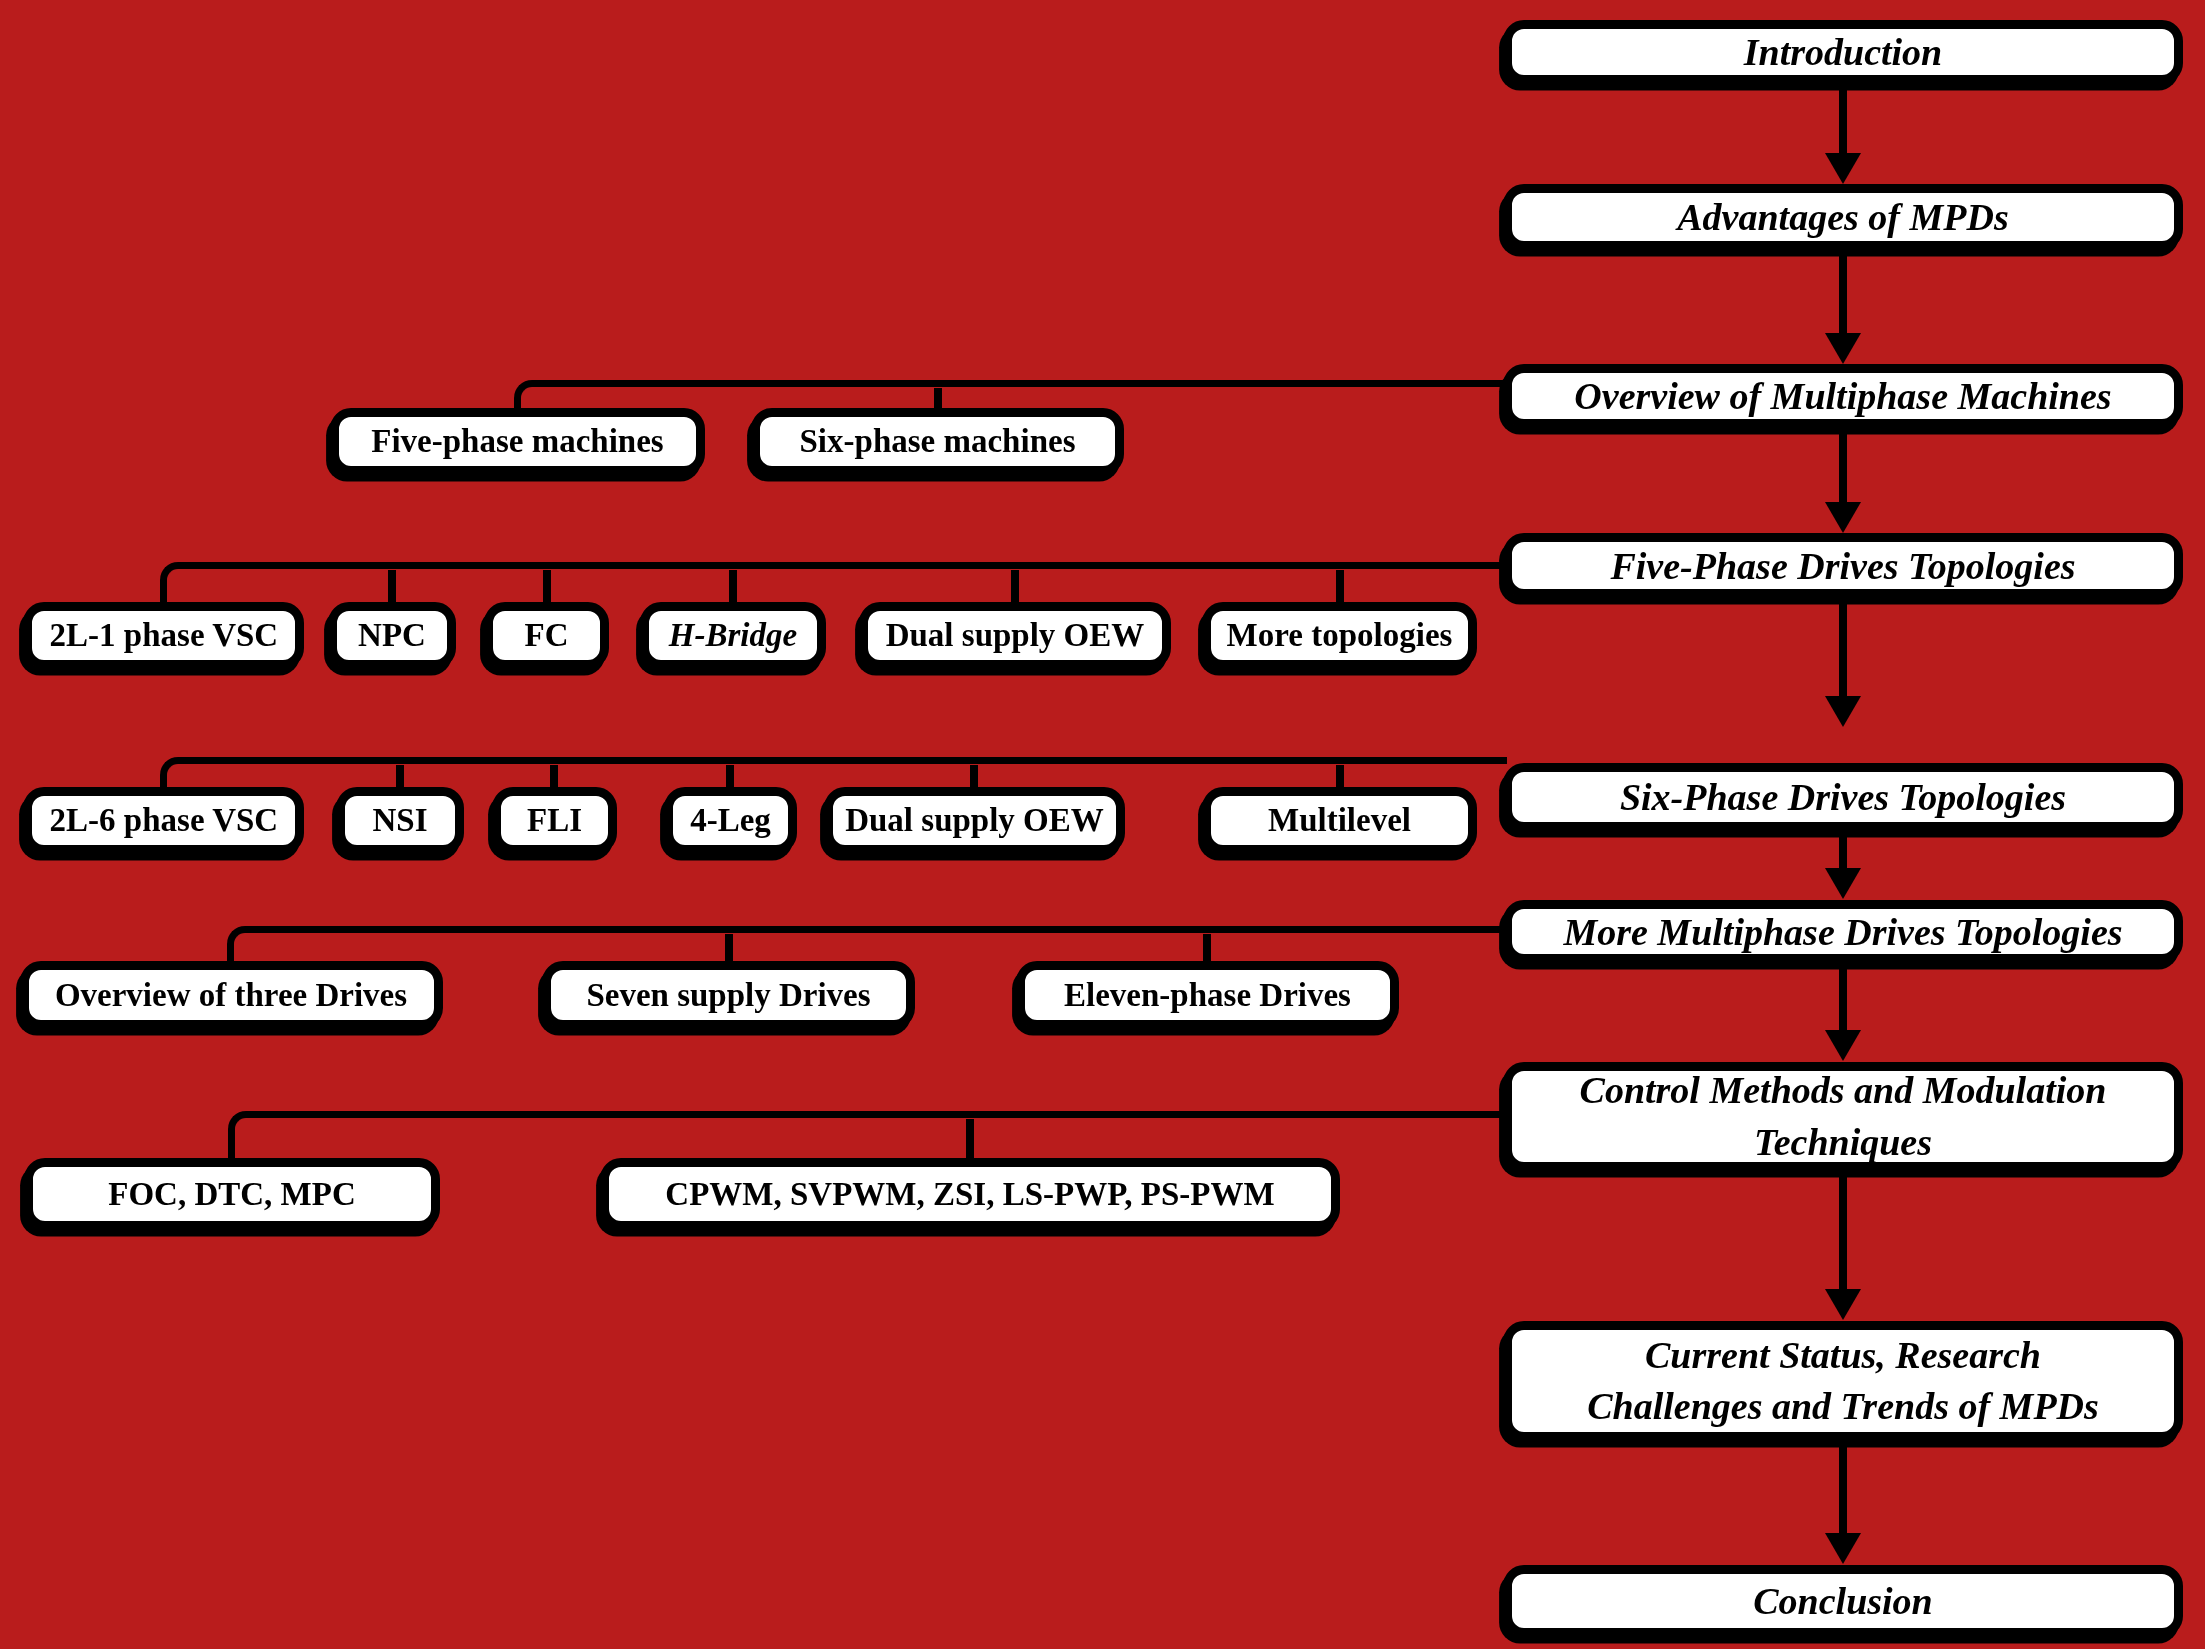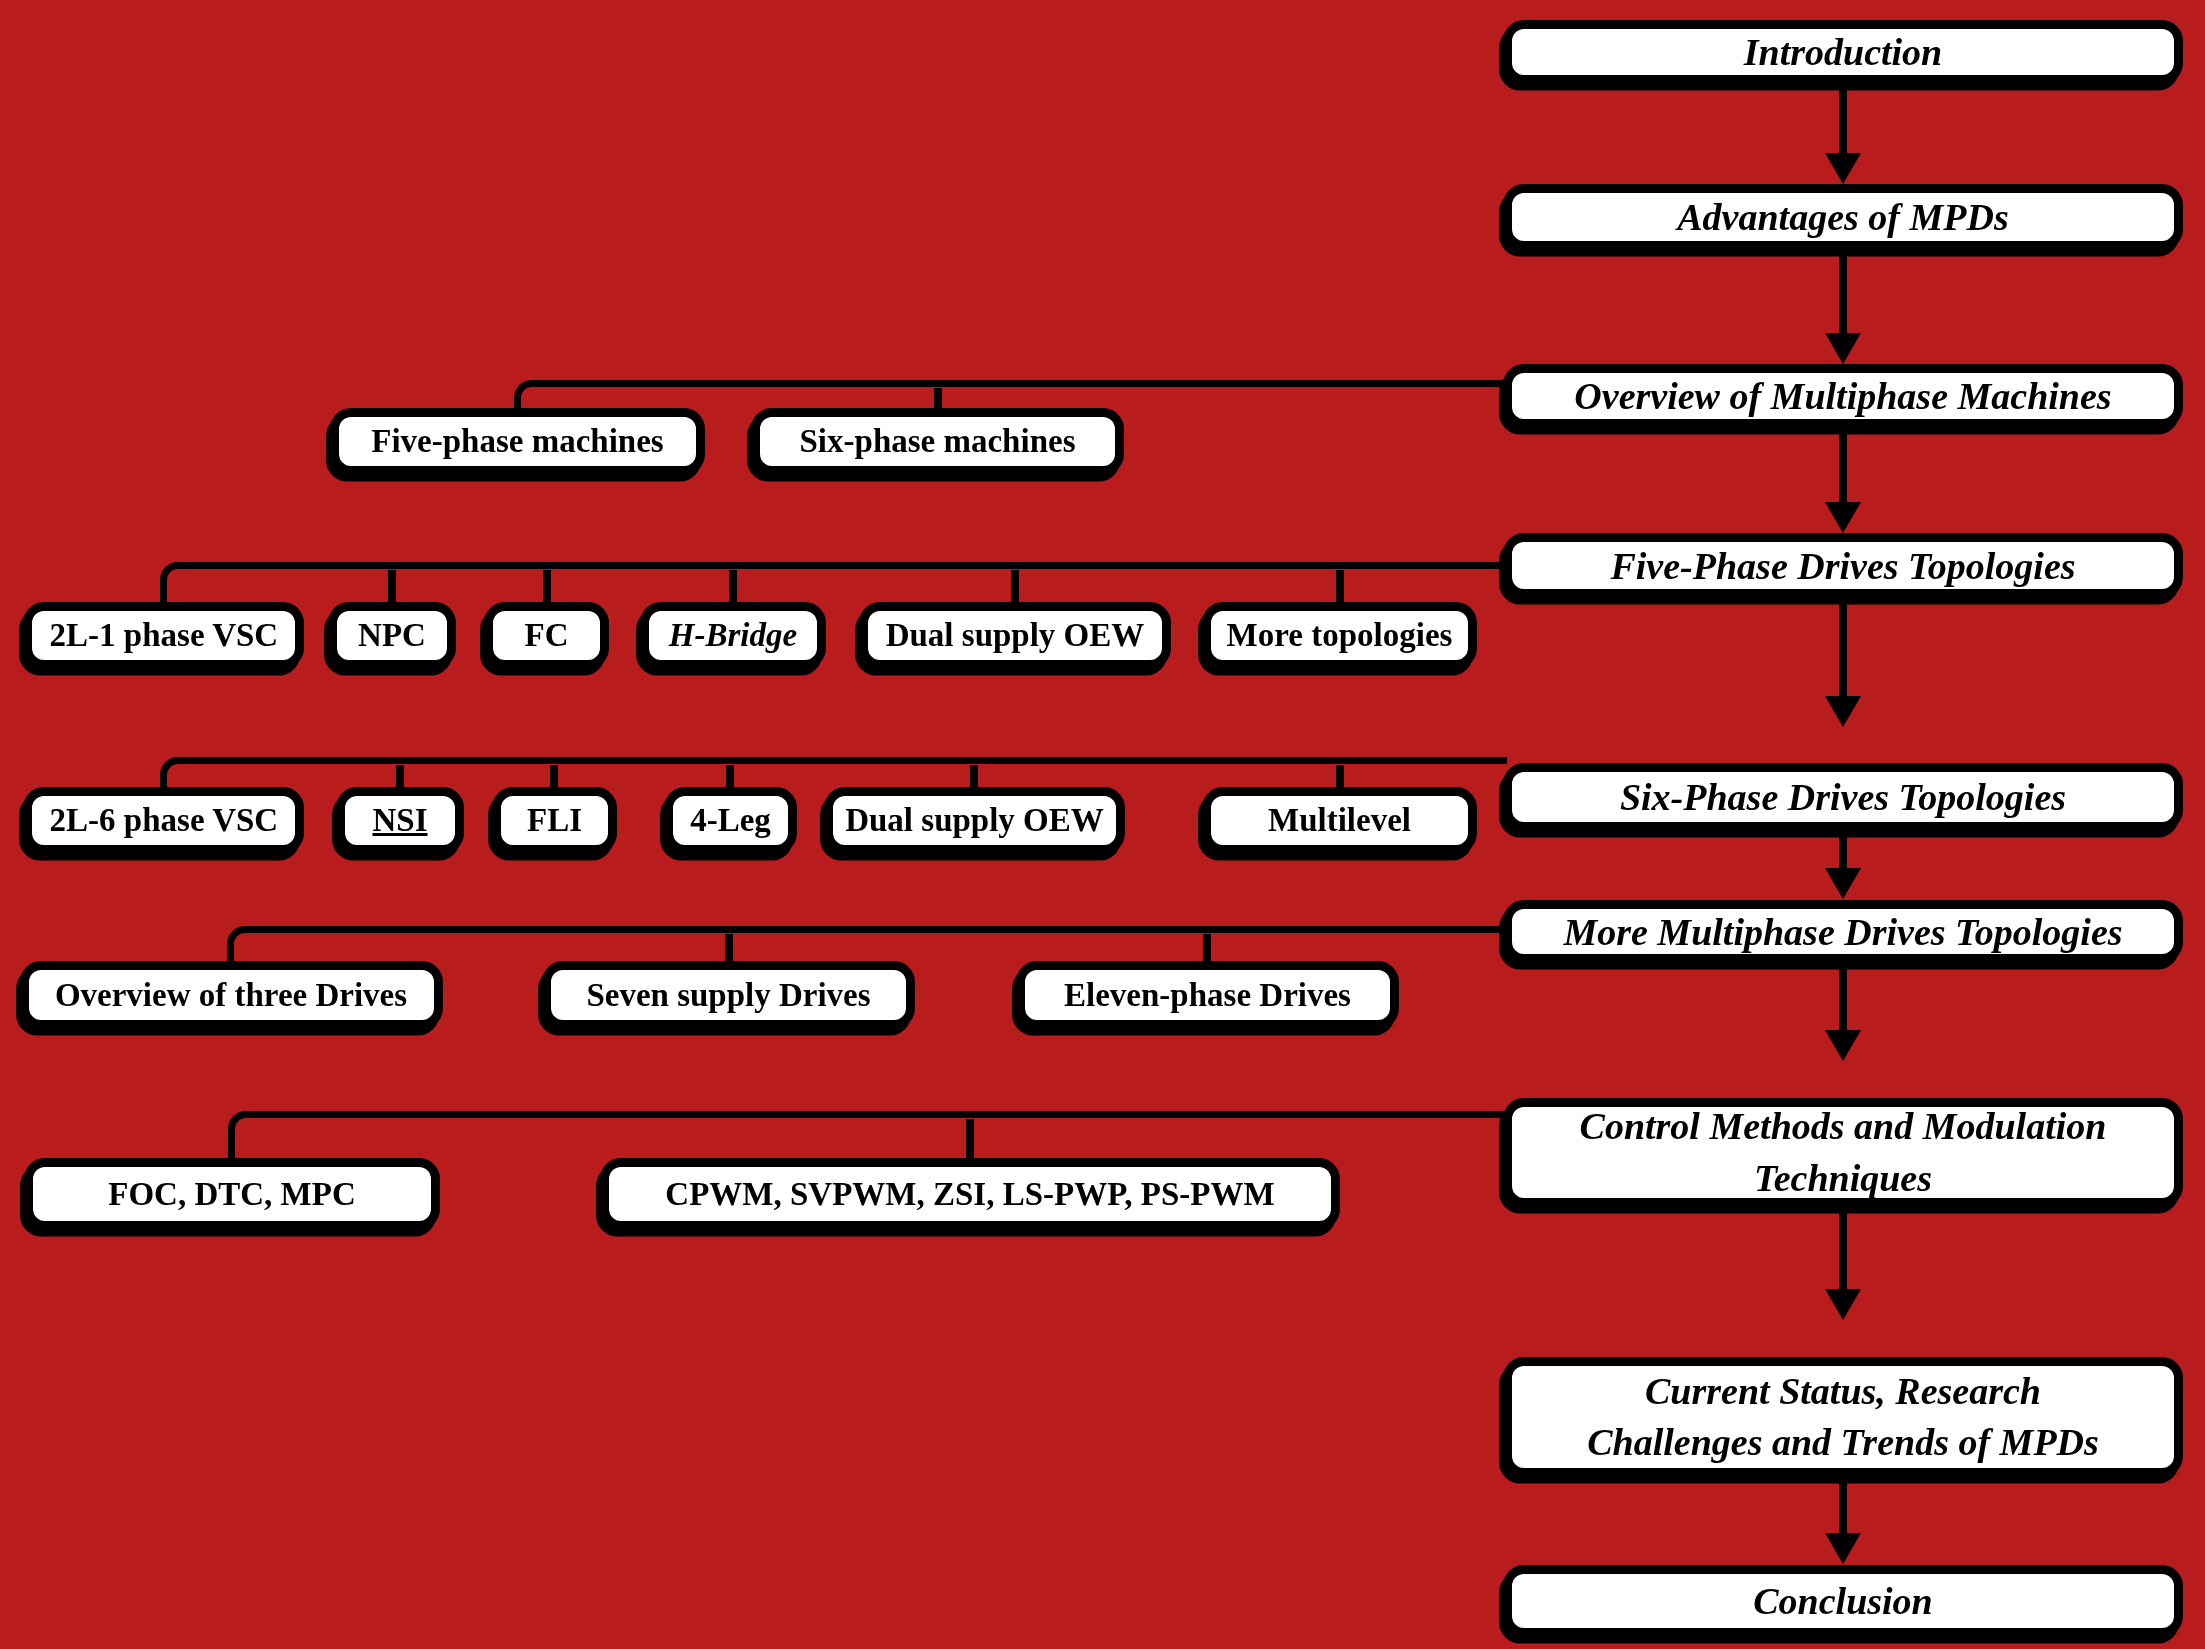--- a/index.html
+++ b/index.html
@@ -28,21 +28,20 @@
   }
   .main {
     font-style: italic;
     font-weight: bold;
     font-size: 38px;
     white-space: nowrap;
   }
   .main.multiline {
     white-space: pre-line;
     line-height: 1.35;
-    margin-top: 36px;
   }
   .child {
     font-weight: bold;
     font-size: 33px;
     white-space: nowrap;
   }
   .vline {
     position: absolute;
     width: 7.8px;
     background: #000000;
@@ -137,21 +136,21 @@
   <div class="node child" style="left:751px; top:408px;  width:373px; height:67px;">Six-phase machines</div>
 
   <div class="node child" style="left:23.4px;   top:602px;  width:281px; height:67px;">2L-1 phase VSC</div>
   <div class="node child" style="left:328px;  top:602px;  width:128px; height:67px;">NPC</div>
   <div class="node child" style="left:484px;  top:602px;  width:125px; height:67px;">FC</div>
   <div class="node child" style="left:640px;  top:602px;  width:186px; height:67px;font-style:italic;">H-Bridge</div>
   <div class="node child" style="left:859px; top:602px;  width:312px; height:67px;">Dual supply OEW</div>
   <div class="node child" style="left:1202px; top:602px;  width:275px; height:67px;">More topologies</div>
 
   <div class="node child" style="left:23.4px;   top:787px; width:281px; height:67px;">2L-6 phase VSC</div>
-  <div class="node child" style="left:336px;  top:787px; width:128px; height:67px;text-decoration:underline;">NSI</div>
+  <div class="node child" style="left:336px;  top:787px; width:128px; height:67px;">NSI</div>
   <div class="node child" style="left:492px;  top:787px; width:125px; height:67px;">FLI</div>
   <div class="node child" style="left:664px; top:787px; width:133px; height:67px;">4-Leg</div>
   <div class="node child" style="left:824px; top:787px; width:301px; height:67px;">Dual supply OEW</div>
   <div class="node child" style="left:1202px; top:787px; width:275px; height:67px;">Multilevel</div>
 
   <div class="node child" style="left:19.5px;   top:961px; width:423px; height:68px;">Overview of three Drives</div>
   <div class="node child" style="left:542px;  top:961px; width:373px; height:68px;">Seven supply Drives</div>
   <div class="node child" style="left:1016px; top:961px; width:383px; height:68px;">Eleven-phase Drives</div>
 
   <div class="node child" style="left:24px;   top:1158px; width:416px;  height:72px;">FOC, DTC, MPC</div>

